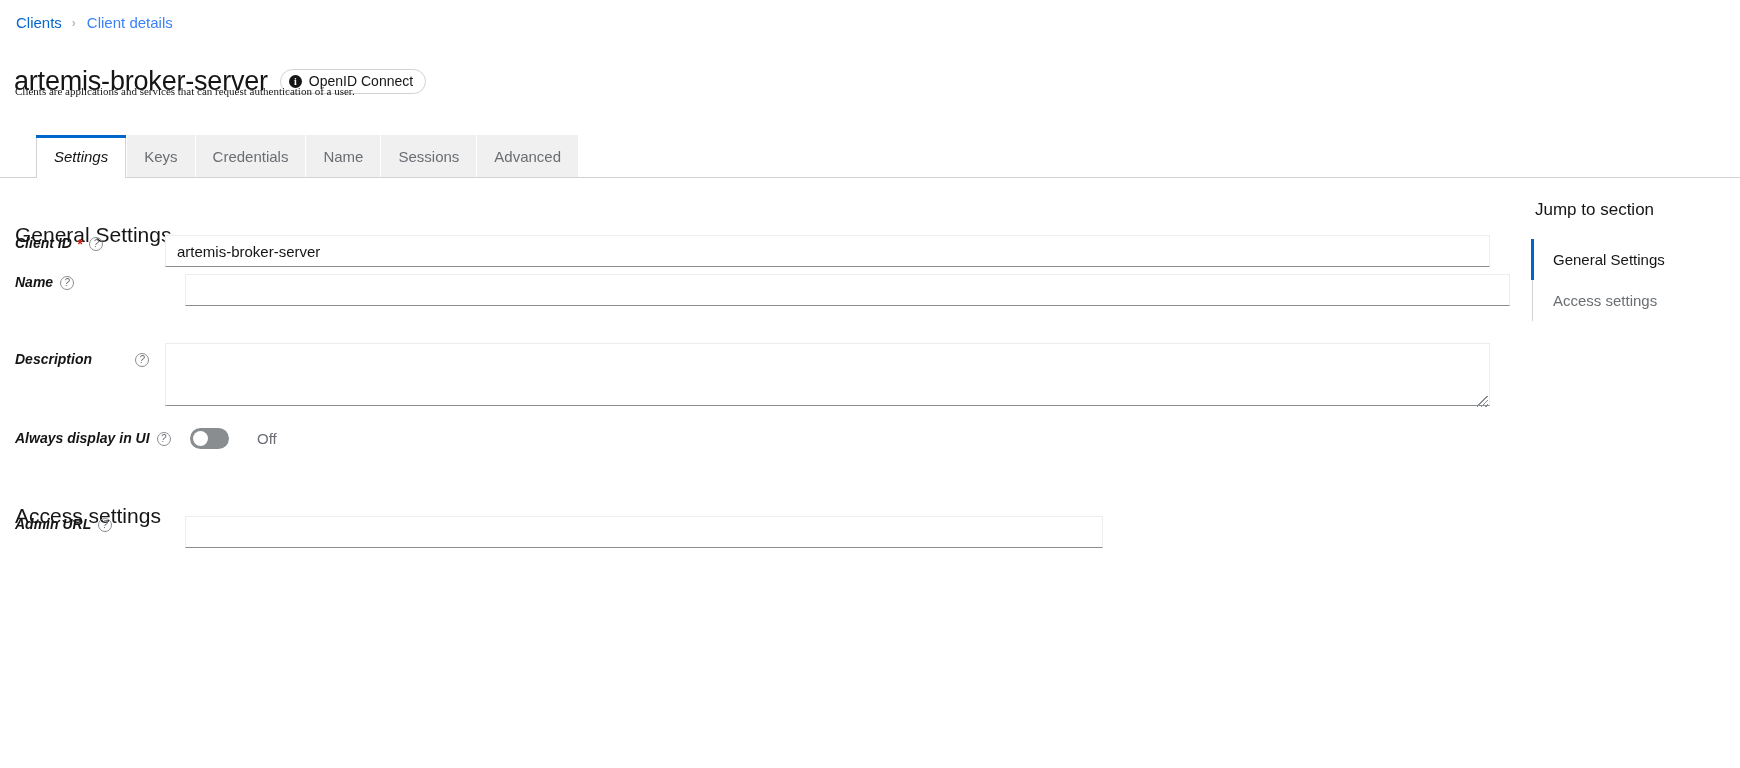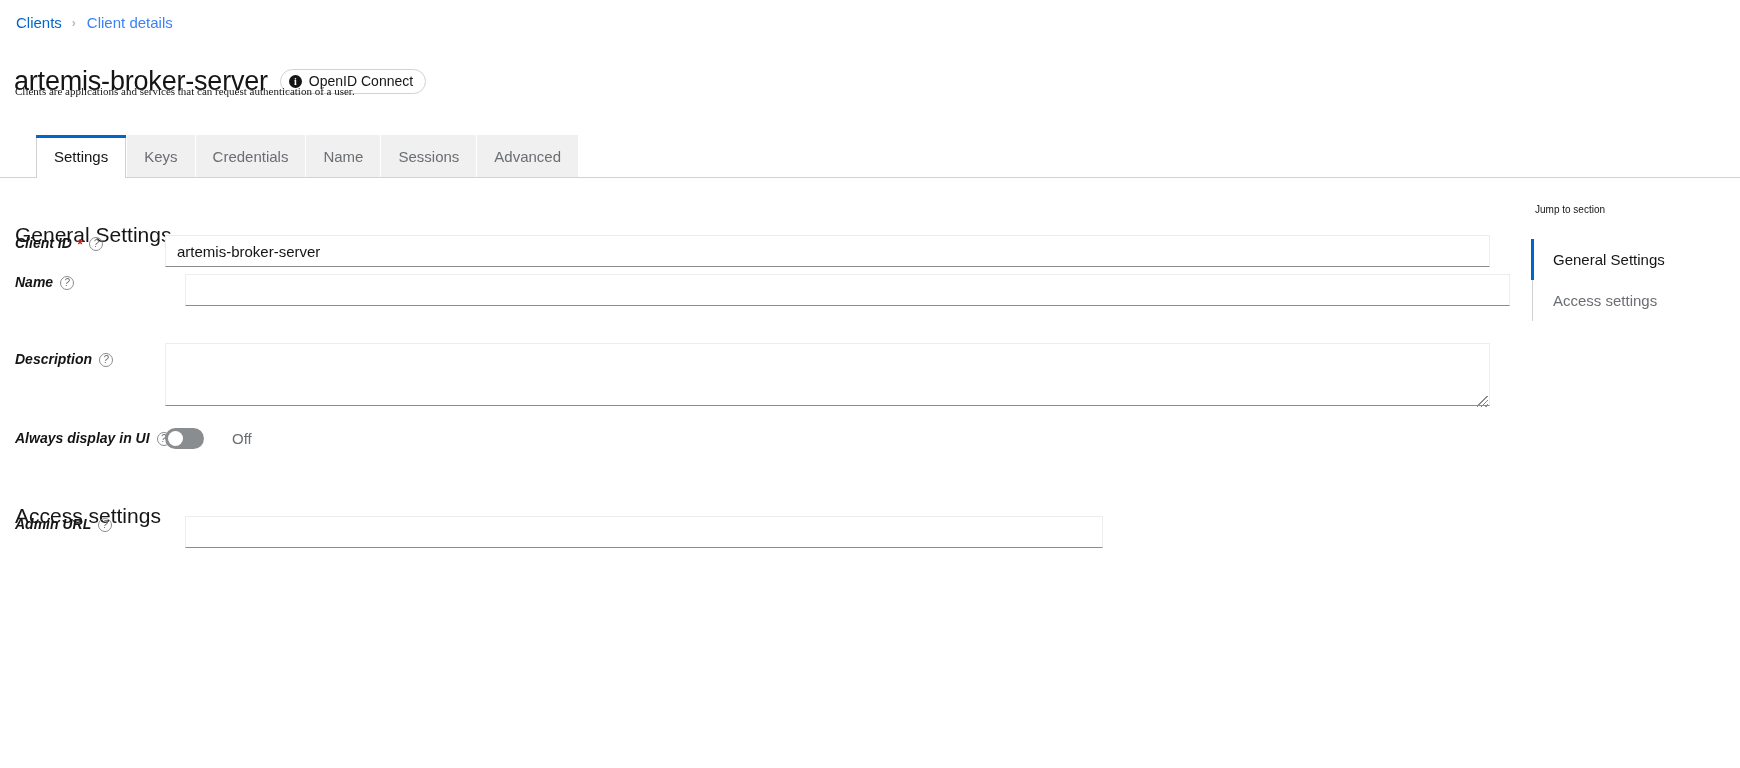--- a/index.html
+++ b/index.html
@@ -117,21 +117,21 @@
     display: flex;
     align-items: center;
     padding: 0 17px;
     font-size: 15px;
     color: #6a6e73;
     background: #f0f0f0;
     border-left: 1px solid #ffffff;
     cursor: pointer;
     white-space: nowrap;
   }
-  .tab:first-child { border-left: none; }
+  .tab:first-child { border-left: none; font-style: italic; }
   .tab.active {
     background: #ffffff;
     color: #151515;
     border-left: 1px solid #d2d2d2;
     border-right: 1px solid #d2d2d2;
   }
   .tab.active::before {
     content: "";
     position: absolute;
     left: -1px;
@@ -269,21 +269,21 @@
   }
 
   
   .jump {
     position: absolute;
     left: 1532px;
     top: 200px;
     width: 200px;
   }
   .jump-title {
-    font-size: 10px;
+    font-size: 17px;
     color: #151515;
     line-height: 19px;
     margin-bottom: 20px;
     padding-left: 3px;
   }
   .jump-list {
     position: relative;
     border-left: 1px solid #d2d2d2;
   }
   .jump-item {
@@ -366,32 +366,32 @@
 
     <div class="form-row" style="top:96px;gap:20px;">
       <div class="form-label">
         <span>Name</span>
         <span class="help-icon">?</span>
       </div>
       <input class="txt-input" style="width: 1325px; height: 32px;" value="">
     </div>
 
     <div class="form-row" style="top:165px;">
-      <div class="form-label" style="padding-top:8px;">
+      <div class="form-label" style="padding-top:8px;gap:36px;">
         <span>Description</span>
         <span class="help-icon">?</span>
       </div>
       <div style="position:relative;">
         <textarea class="txt-area" style="width: 1325px; height: 63px;"></textarea>
         <span class="resize-grip"></span>
       </div>
     </div>
 
     <div class="form-row" style="top:250px;align-items:center;">
-      <div class="form-label" style="width:165px;">
+      <div class="form-label" style="width:190px;">
         <span>Always display in UI</span>
         <span class="help-icon">?</span>
       </div>
       <div class="switch">
         <span class="knob"></span>
       </div>
       <span class="switch-label">Off</span>
     </div>
 
     <h2 class="section-heading" id="access-heading">Access settings</h2>

